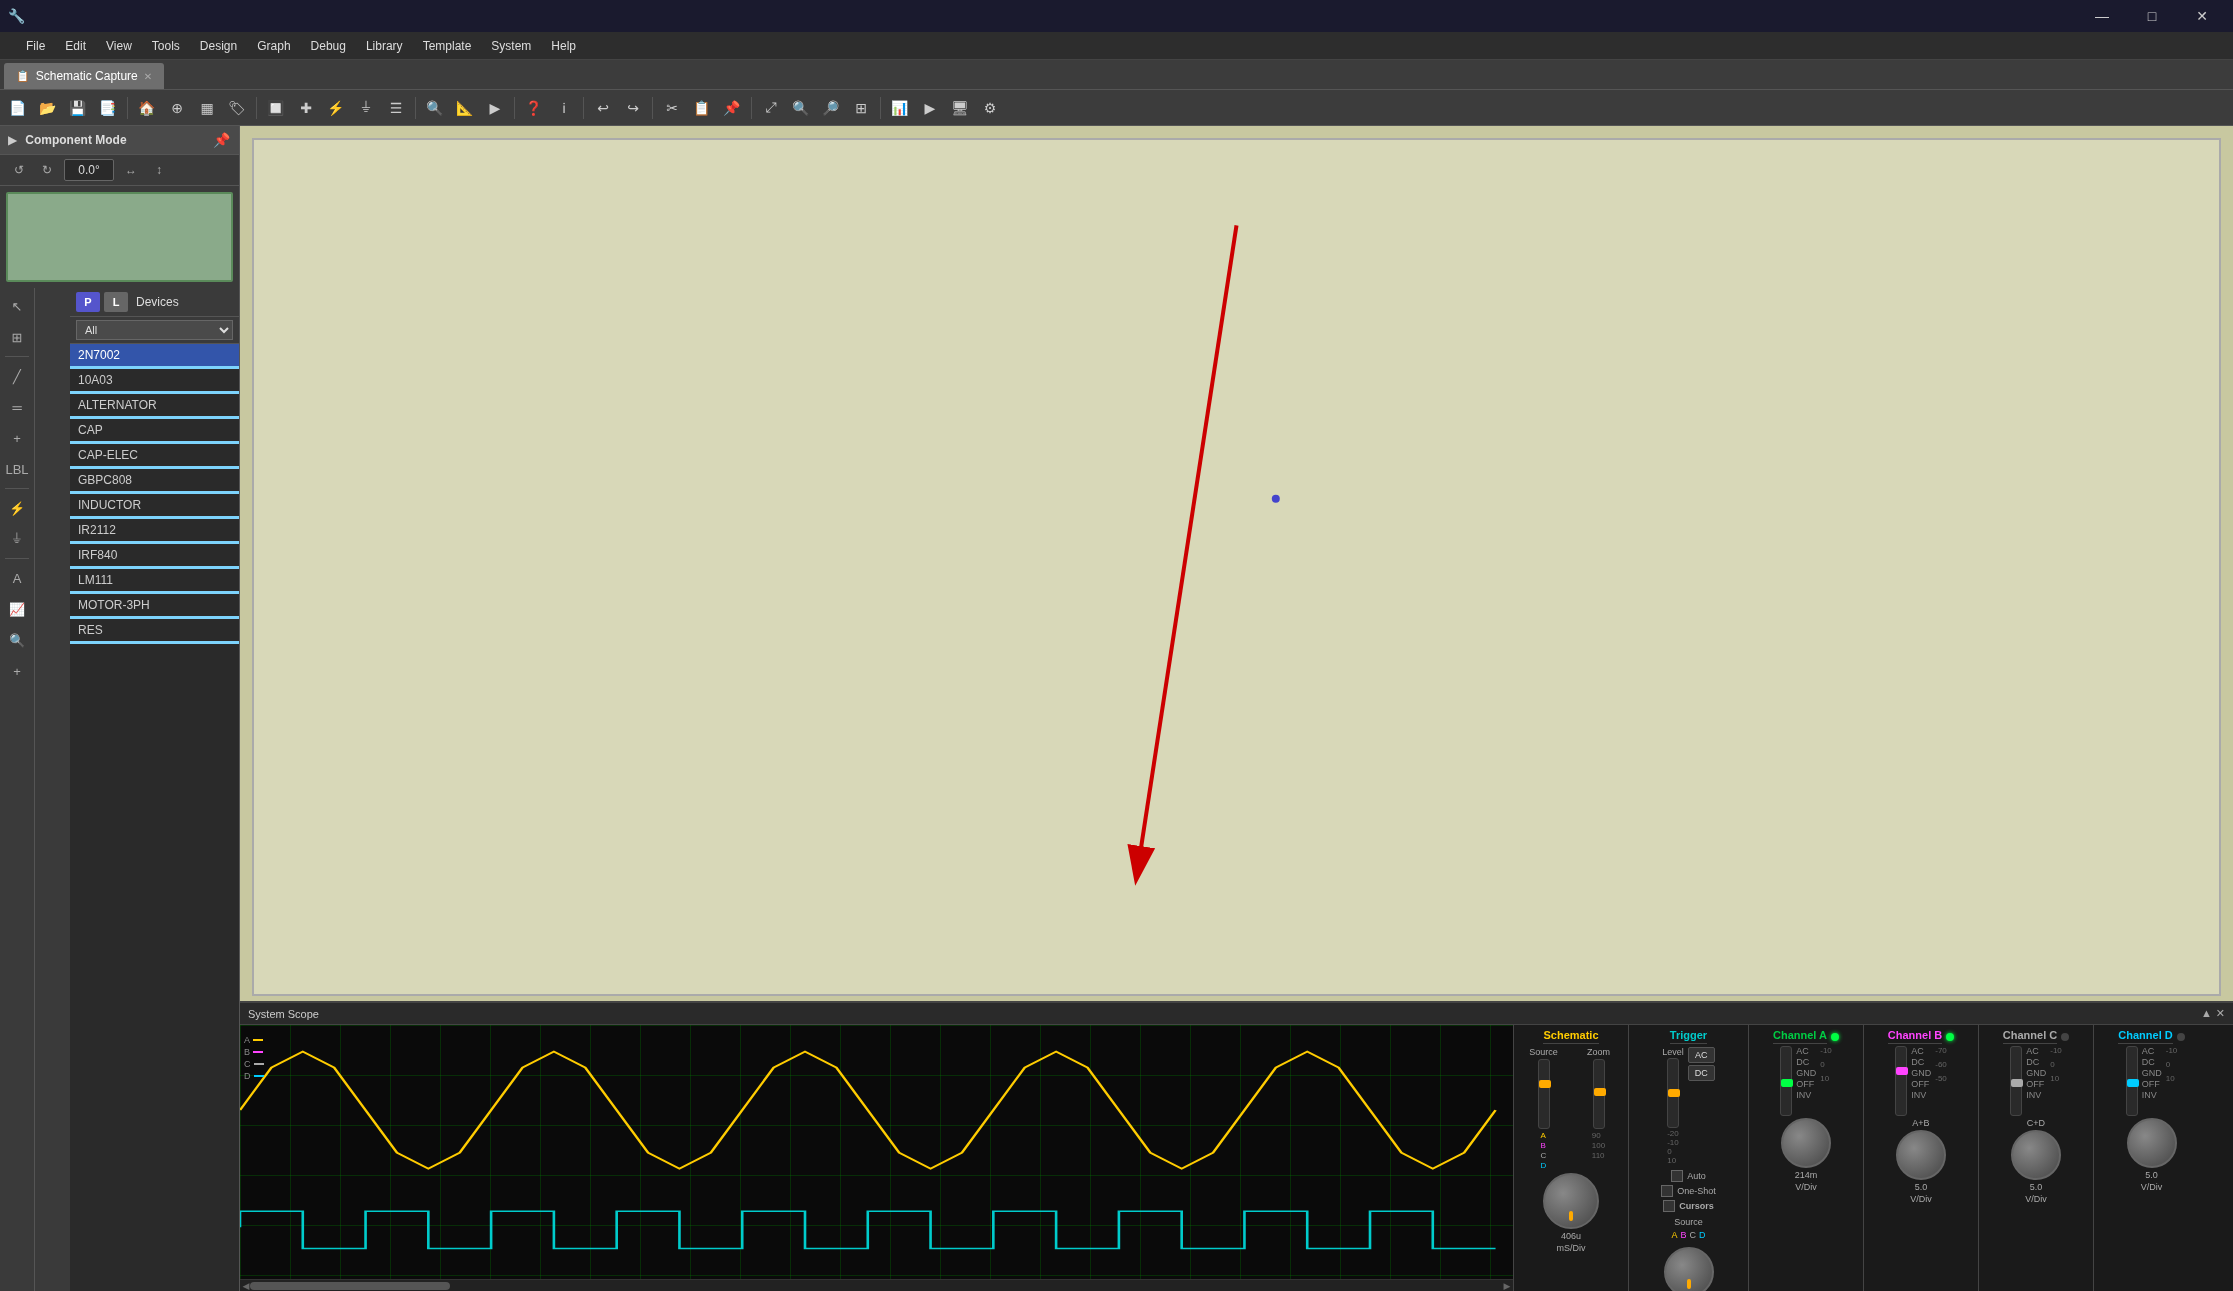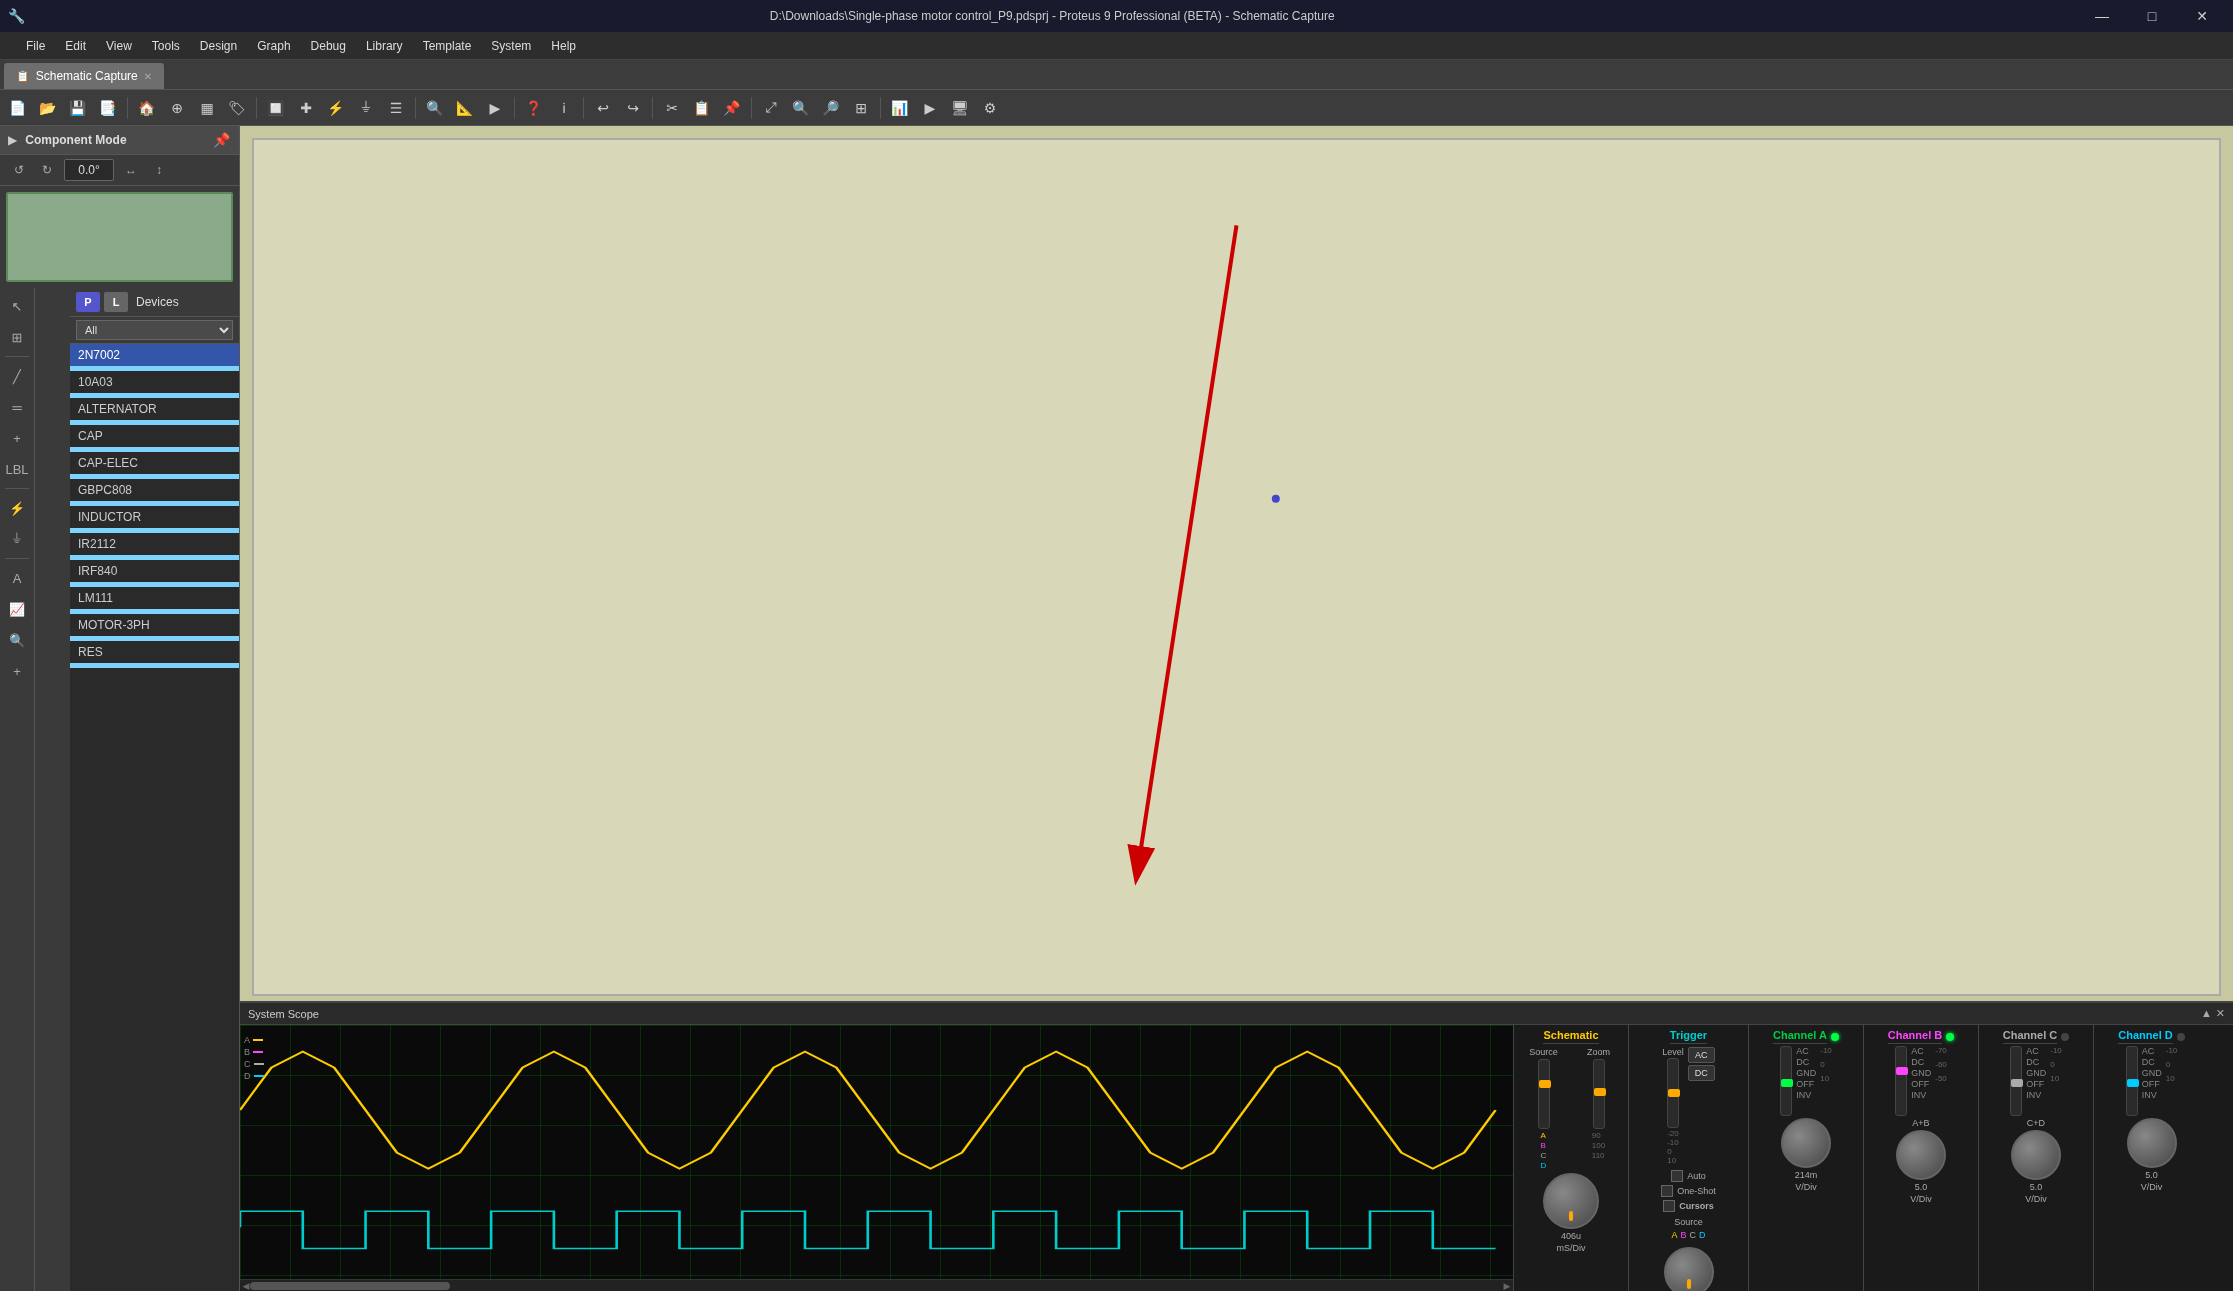--- a/index.html
+++ b/index.html
@@ -188,21 +188,21 @@
     #device-list {
       flex: 1;
       overflow-y: auto;
       background: #2a2a2a;
     }
     .device-item {
       padding: 4px 8px;
       cursor: pointer;
       color: #ccc;
       font-size: 12px;
-      border-bottom: 5px solid #7dd3fc;
+      border-bottom: 3px solid #7dd3fc;
     }
     .device-item.selected { background: #3355aa; color: #fff; }
 
     
     #schematic-area {
       flex: 1;
       background: #c8c8a8;
       position: relative;
       overflow: hidden;
     }
@@ -419,21 +419,20 @@
       gap: 2px;
       padding: 4px;
       min-width: 115px;
     }
   </style>
 </head>
 <body>
 
 <div id="title-bar">
   <span style="font-size:14px;">🔧</span>
-  <span class="title-text">D:\Downloads\Single-phase motor control_P9.pdsprj - Proteus 9 Professional (BETA) - Schematic Capture</span>
   <div class="win-controls">
     <div class="win-btn">—</div>
     <div class="win-btn">□</div>
     <div class="win-btn close">✕</div>
   </div>
 </div>
 
 <div id="menu-bar">
   <div class="menu-item">File</div>
   <div class="menu-item">Edit</div>

